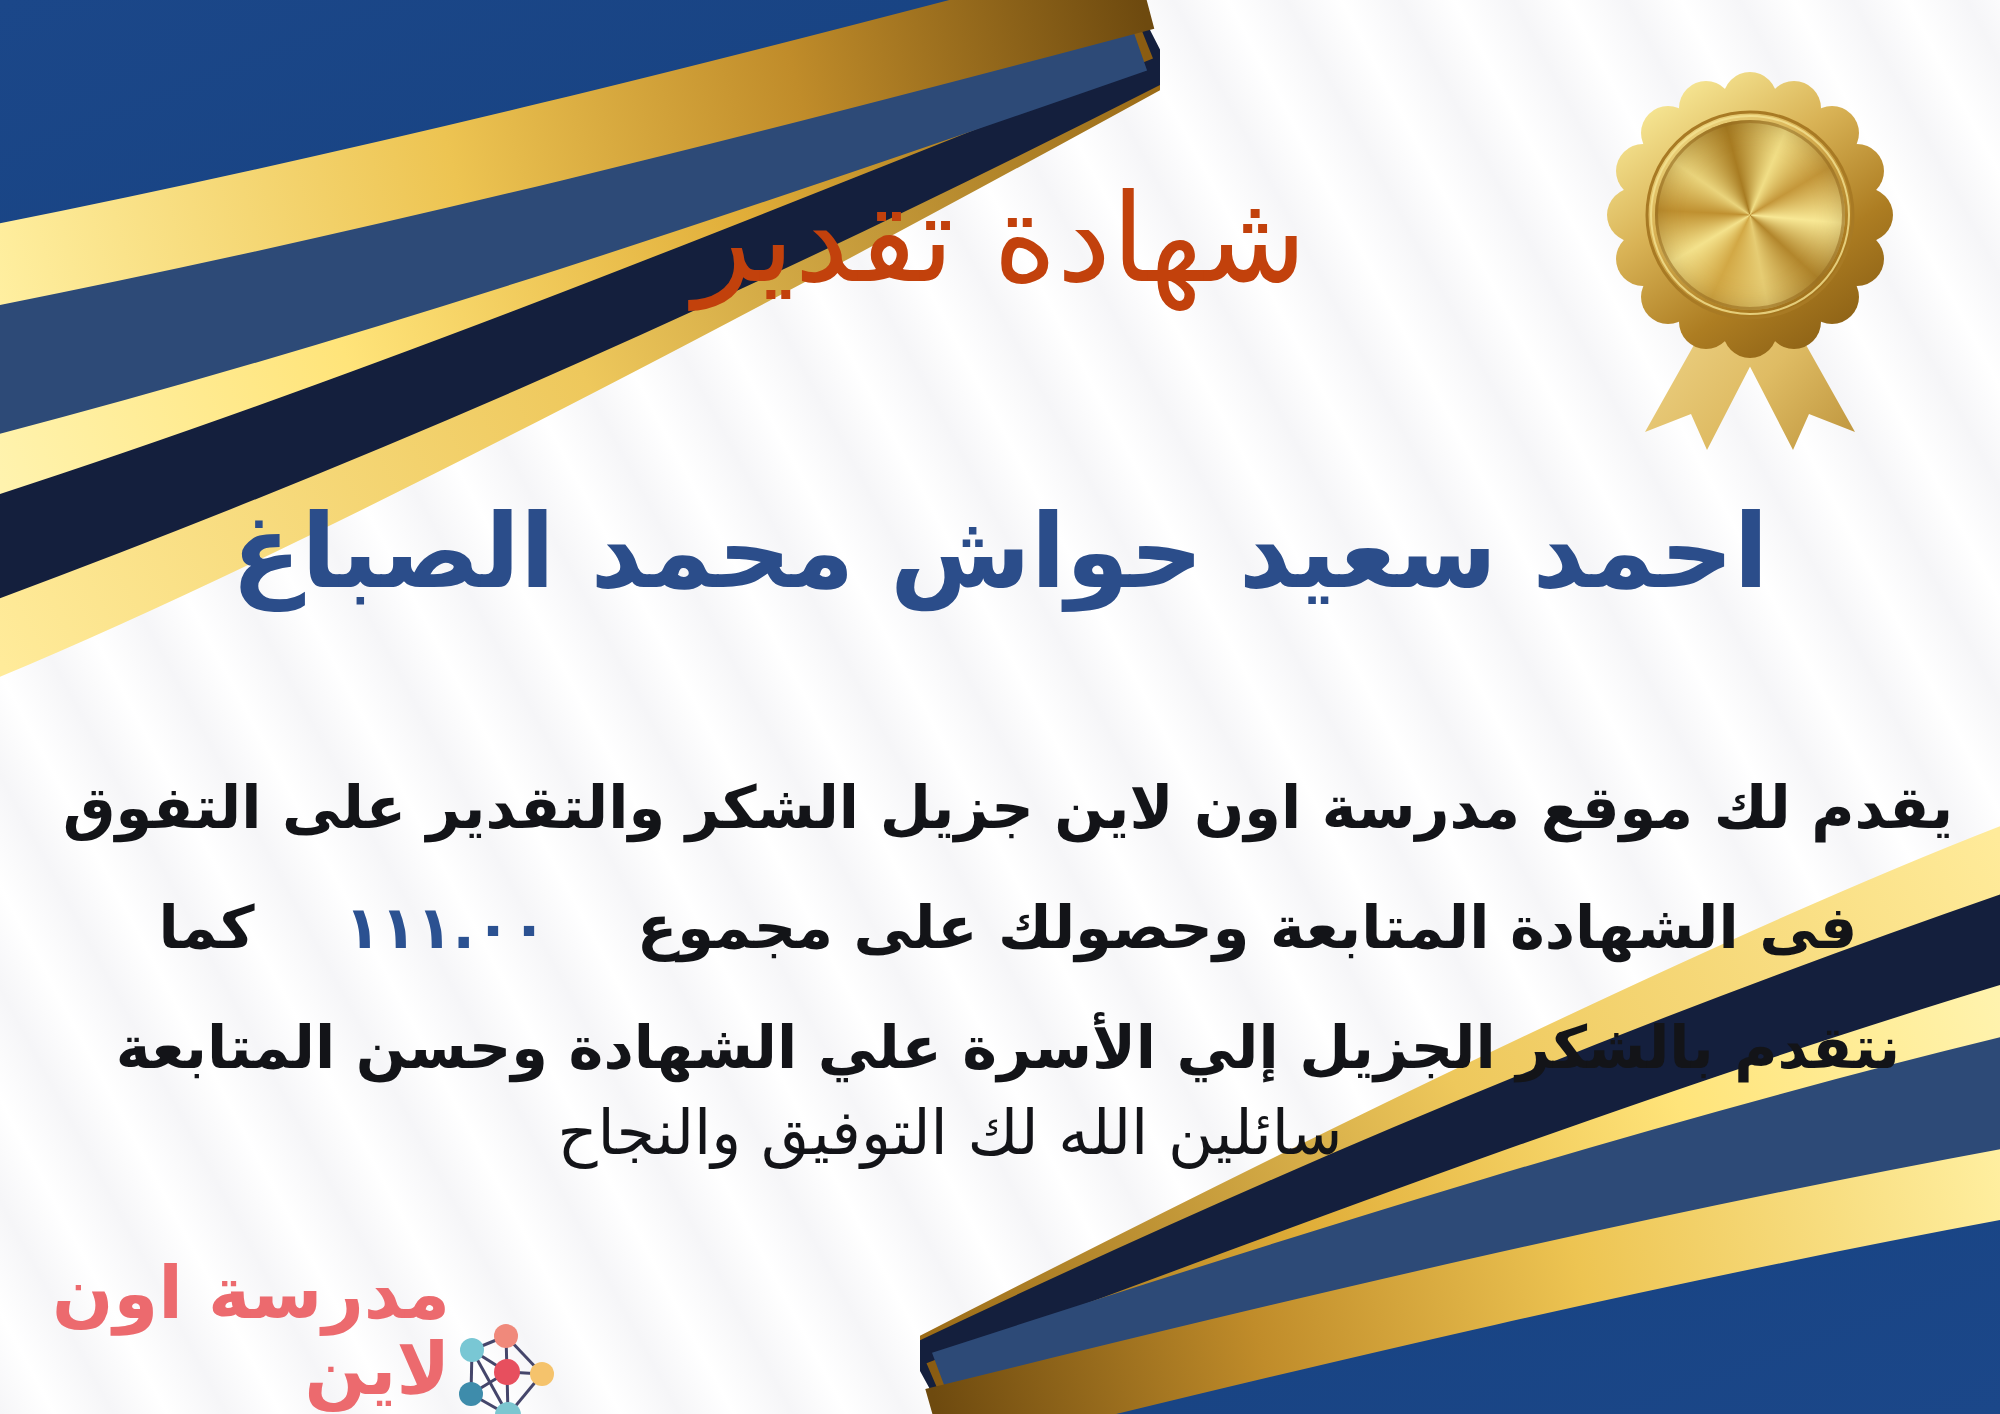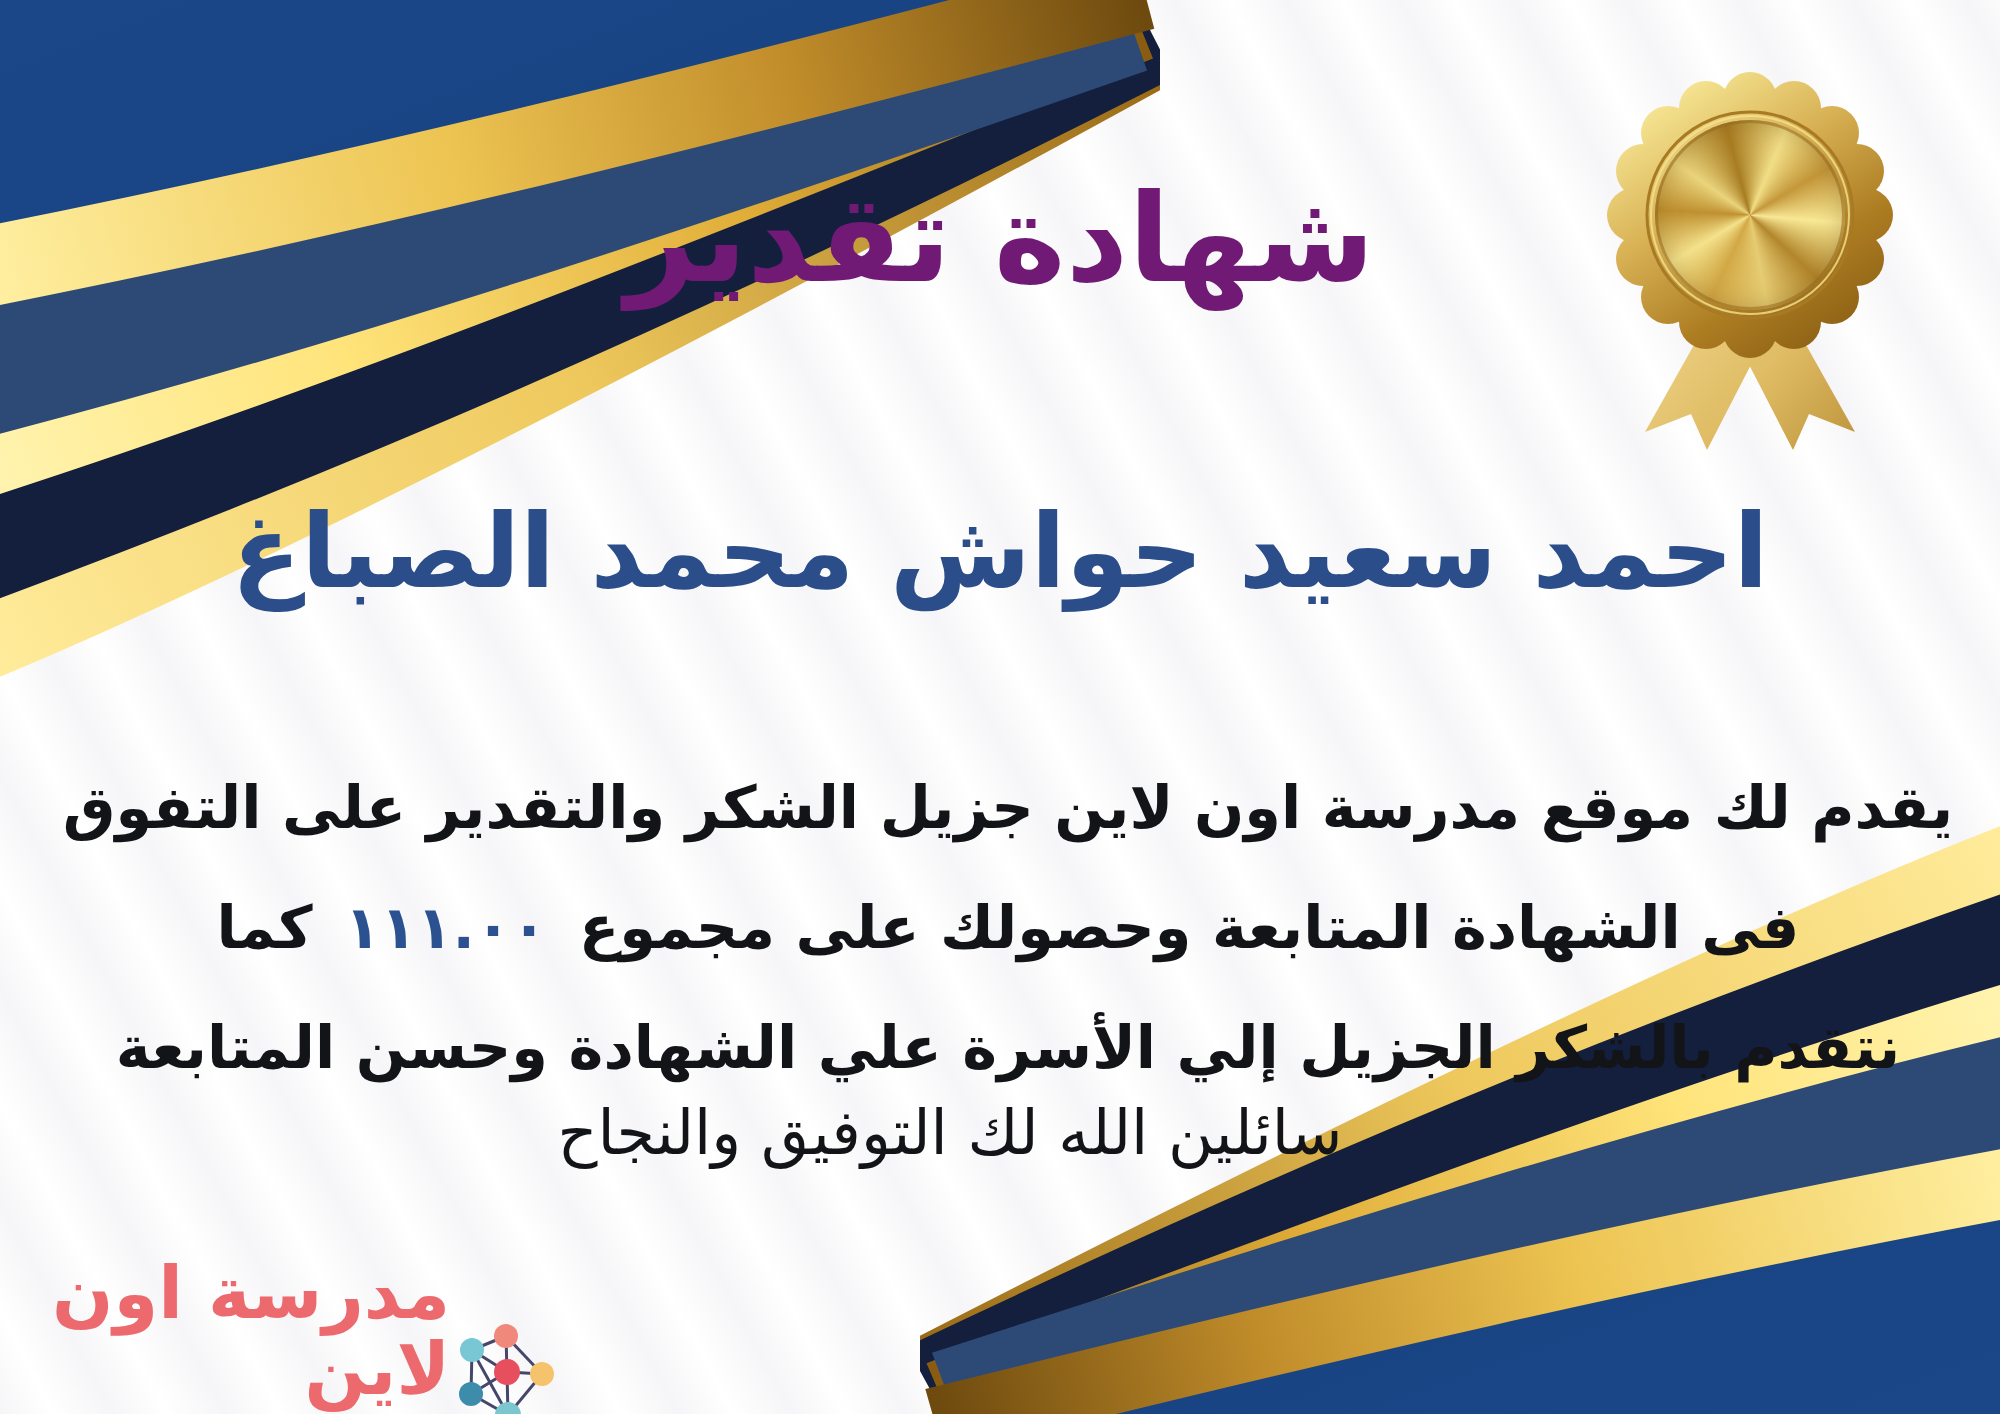--- a/index.html
+++ b/index.html
@@ -22,32 +22,32 @@
   .medal-inner{
     position:absolute;left:50px;top:68px;width:190px;height:190px;border-radius:50%;
     background:conic-gradient(from 205deg,
       #d2a845,#f4e28c 34deg,#bf9030 68deg,#ead47c 100deg,#a87c22 140deg,
       #f1de86 178deg,#c4973a 214deg,#f8e895 250deg,#b2862c 288deg,#e6cc73 324deg,#d2a845 360deg);
     box-shadow:inset 0 0 0 3px rgba(150,105,30,.55), inset 0 0 26px rgba(110,75,15,.35);
   }
   
   .title{
     position:absolute;left:0;top:86px;width:2000px;text-align:center;
-    font-size:122px;font-weight:bold;color:#701a75;
+    font-size:122px;font-weight:normal;color:#c2410c;
   }
   .name{
     position:absolute;left:0;top:492px;width:2000px;text-align:center;
     font-size:102px;font-weight:bold;color:#2b4d8a;white-space:nowrap;
   }
   .body-text{
     position:absolute;left:8px;top:748px;width:2000px;text-align:center;
     font-size:59px;font-weight:bold;color:#131418;line-height:120px;
   }
   .body-line{white-space:nowrap;}
-  .score{color:#2b5191;margin:0 32px;letter-spacing:4px;}
+  .score{color:#2b5191;margin:0 90px;letter-spacing:4px;}
   .closing{
     position:absolute;left:0;top:1096px;width:1900px;text-align:center;
     font-size:62px;font-weight:normal;color:#131418;
   }
   
   .logo{position:absolute;left:26px;top:1256px;display:flex;align-items:center;gap:8px;}
   .logo-col{width:424px;display:flex;flex-direction:column;align-items:center;}
   .logo-ar{font-size:72px;font-weight:bold;color:#ec6a6e;line-height:1.05;}
   .logo-en{font-size:42px;font-weight:bold;color:#4d9ec0;line-height:1.1;margin-top:4px;}
 </style>

